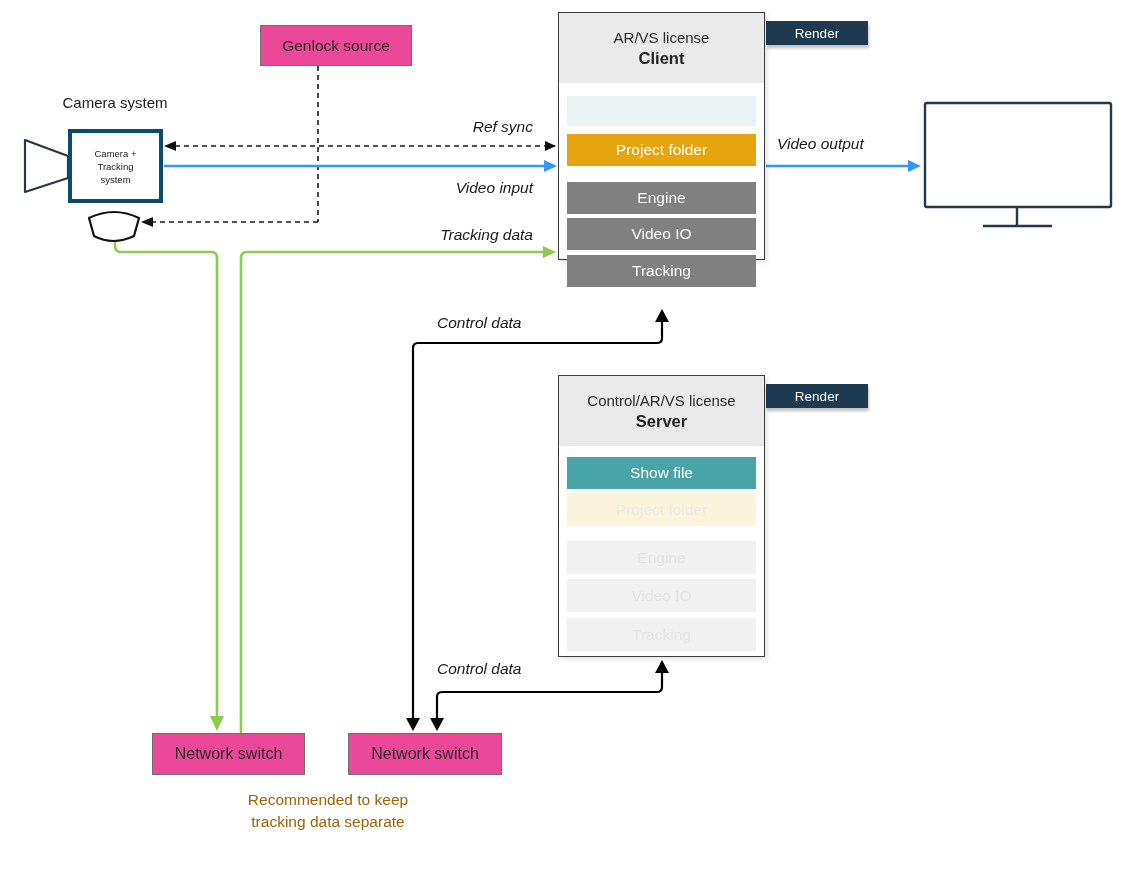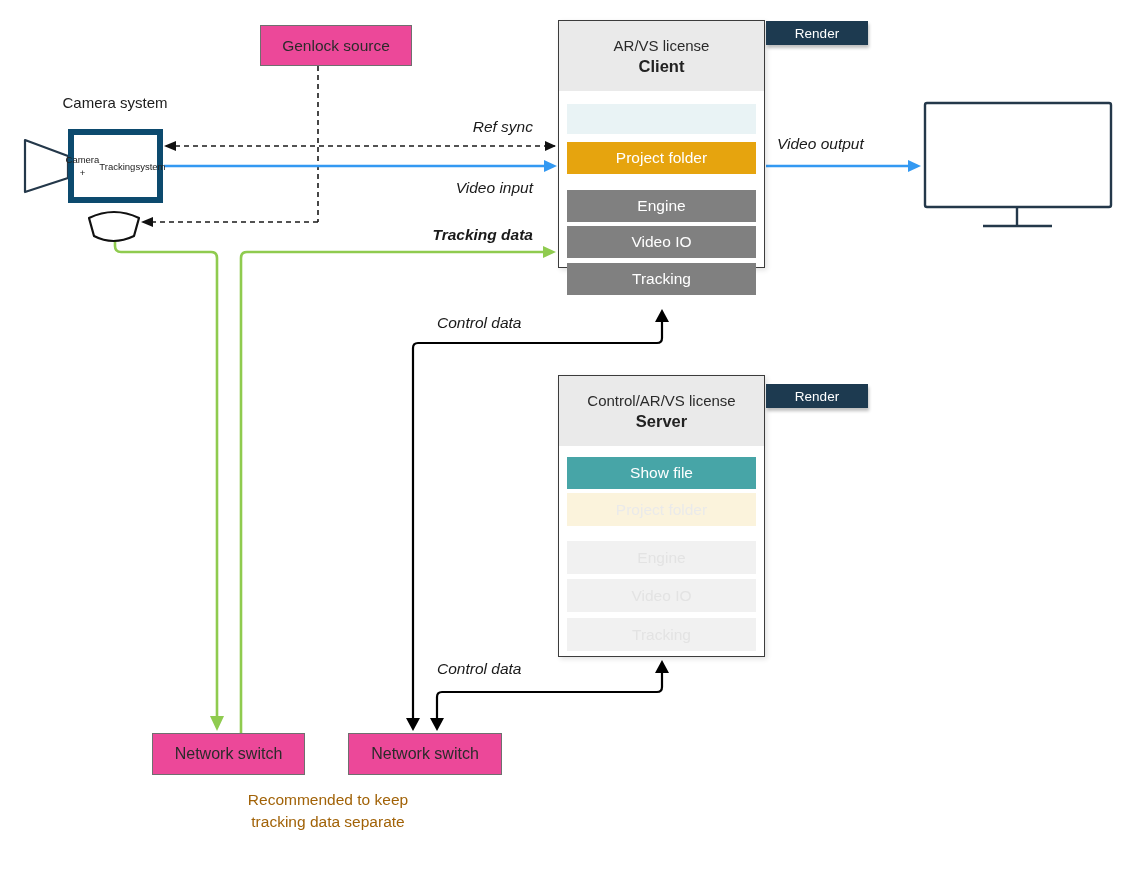--- a/index.html
+++ b/index.html
@@ -20,22 +20,22 @@
     border:1.4px solid #6f6f6f;
     display:flex;align-items:center;justify-content:center;
     font-size:15.5px;color:#2b2b2b;
     box-sizing:border-box;
   }
 
   
   .camera-label{position:absolute;left:40px;top:94px;width:150px;text-align:center;font-size:15px;color:#1c1c1c;}
   .camera-body{
     position:absolute;left:68px;top:129px;width:95px;height:74px;
-    background:#ffffff;border:6px solid #0c4a6e;box-sizing:border-box;
-    display:flex;flex-direction:row;align-items:center;justify-content:center;
+    background:#ffffff;border:4px solid #0c4a6e;box-sizing:border-box;
+    display:flex;flex-direction:column;align-items:center;justify-content:center;
     font-size:9.5px;line-height:13px;color:#222;text-align:center;
   }
 
   
   .stackbox{
     position:absolute;left:558px;width:207px;
     background:#ffffff;border:1.8px solid #3c3c3c;box-sizing:border-box;
     box-shadow:2px 2px 5px rgba(0,0,0,0.12);
   }
   .stackbox .head{
@@ -144,21 +144,21 @@
 
   <div class="camera-label">Camera system</div>
   <div class="camera-body">
     <div>Camera +</div>
     <div>Tracking</div>
     <div>system</div>
   </div>
 
   <div class="obox" style="left:260px;top:25px;width:152px;height:41px;">Genlock source</div>
 
-  <div class="stackbox" style="top:20px;height:248px;">
+  <div class="stackbox" style="top:12px;height:248px;">
     <div class="head" style="height:70px;">
       <div class="license">AR/VS license</div>
       <div class="role">Client</div>
     </div>
     <div class="row slot-teal" style="top:83px;height:30px;"></div>
     <div class="row orange white" style="top:121px;">Project folder</div>
     <div class="row gray white" style="top:169px;">Engine</div>
     <div class="row gray white" style="top:205px;">Video IO</div>
     <div class="row gray white" style="top:242px;">Tracking</div>
   </div>
@@ -180,18 +180,18 @@
   <div class="obox" style="left:152px;top:733px;width:153px;height:42px;font-size:16px;">Network switch</div>
   <div class="obox" style="left:348px;top:733px;width:154px;height:42px;font-size:16px;">Network switch</div>
 
   <div class="note">
     <div>Recommended to keep</div>
     <div>tracking data separate</div>
   </div>
 
   <div class="clabel right" style="left:413px;top:118px;">Ref sync</div>
   <div class="clabel right" style="left:413px;top:179px;">Video input</div>
-  <div class="clabel right" style="left:413px;top:226px;font-weight:bold;">Tracking data</div>
+  <div class="clabel right" style="left:413px;top:226px;">Tracking data</div>
   <div class="clabel" style="left:437px;top:314px;">Control data</div>
   <div class="clabel" style="left:437px;top:660px;">Control data</div>
   <div class="clabel" style="left:777px;top:135px;">Video output</div>
 
 </div>
 
 </body></html>

